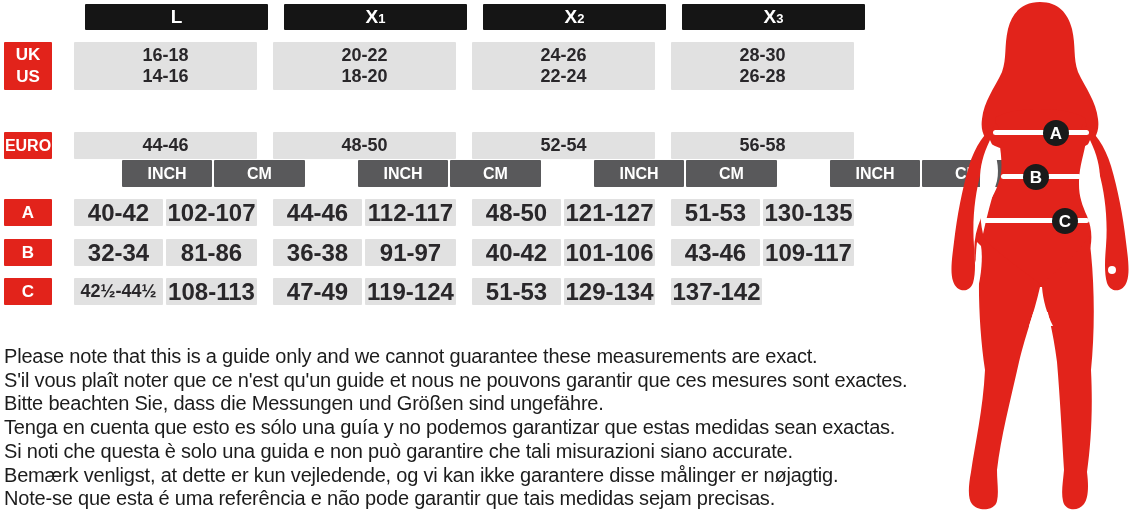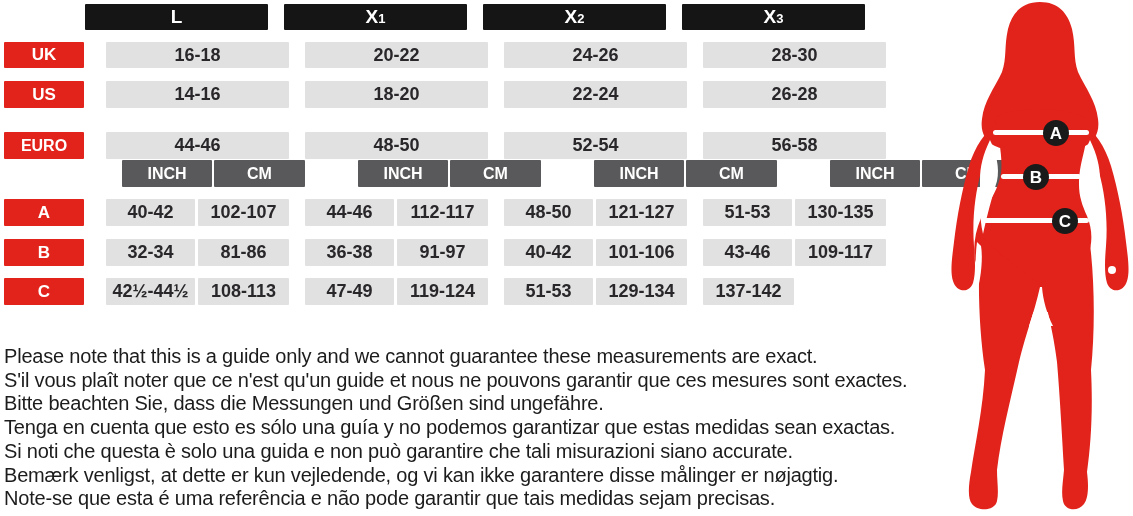--- a/index.html
+++ b/index.html
@@ -3,21 +3,21 @@
 <meta charset="utf-8">
 <style>
   html,body { margin:0; padding:0; background:#fff; }
   .stage {
     position:relative; width:1133px; height:516px; background:#ffffff;
     font-family:"Liberation Sans", sans-serif; overflow:hidden;
   }
   .row { position:absolute; left:4px; display:flex; }
   .spacer { width:59px; margin-right:22px; }
   .tag {
-    width:80px; margin-right:22px; background:#e2231b; color:#fff;
+    width:48px; margin-right:22px; background:#e2231b; color:#fff;
     font-weight:bold; font-size:17px; display:flex; align-items:center; justify-content:center;
     border-radius:1px;
   }
   .col { width:183px; margin-right:16px; }
   .cell {
     width:183px; margin-right:16px; background:#e1e1e1; color:#29272a;
     font-weight:bold; font-size:18px; display:flex; align-items:center; justify-content:center;
     border-radius:1px;
   }
   .hdr {
@@ -26,21 +26,21 @@
   }
   .hdr .sub { font-size:13px; margin-top:3px; }
   .split { display:flex; }
   .unit {
     background:#59595b; color:#fff; font-weight:bold; font-size:16px;
     display:flex; align-items:center; justify-content:center;
   }
   .u-inch { width:90px; margin-right:2px; border-radius:1px; }
   .u-cm   { width:91px; border-radius:1px; }
   .half {
-    background:#e1e1e1; color:#29272a; font-weight:bold; font-size:18px;
+    background:#e1e1e1; color:#29272a; font-weight:bold; font-size:24px;
     display:flex; align-items:center; justify-content:center; border-radius:1px;
   }
   .h-inch { width:89px; margin-right:3px; }
   .h-cm   { width:91px; }
   .notes { position:absolute; left:4px; top:345px; }
   .note-line {
     font-size:20px; line-height:23.7px; color:#1c1c1c;
     letter-spacing:-0.2px; white-space:nowrap;
   }
   .figure { position:absolute; left:923px; top:0; }
@@ -74,21 +74,21 @@
   </div>
 
   <div class="row" style="top:42px; height:26px;">
     <div class="tag">UK</div>
     <div class="cell">16-18</div>
     <div class="cell">20-22</div>
     <div class="cell">24-26</div>
     <div class="cell">28-30</div>
   </div>
 
-  <div class="row" style="top:81px; height:27px;">
+  <div class="row" style="top:63px; height:27px;">
     <div class="tag">US</div>
     <div class="cell">14-16</div>
     <div class="cell">18-20</div>
     <div class="cell">22-24</div>
     <div class="cell">26-28</div>
   </div>
 
   <div class="row" style="top:132px; height:27px;justify-content:center;">
     <div class="tag" style="font-size:16px;">EURO</div>
     <div class="cell">44-46</div>

